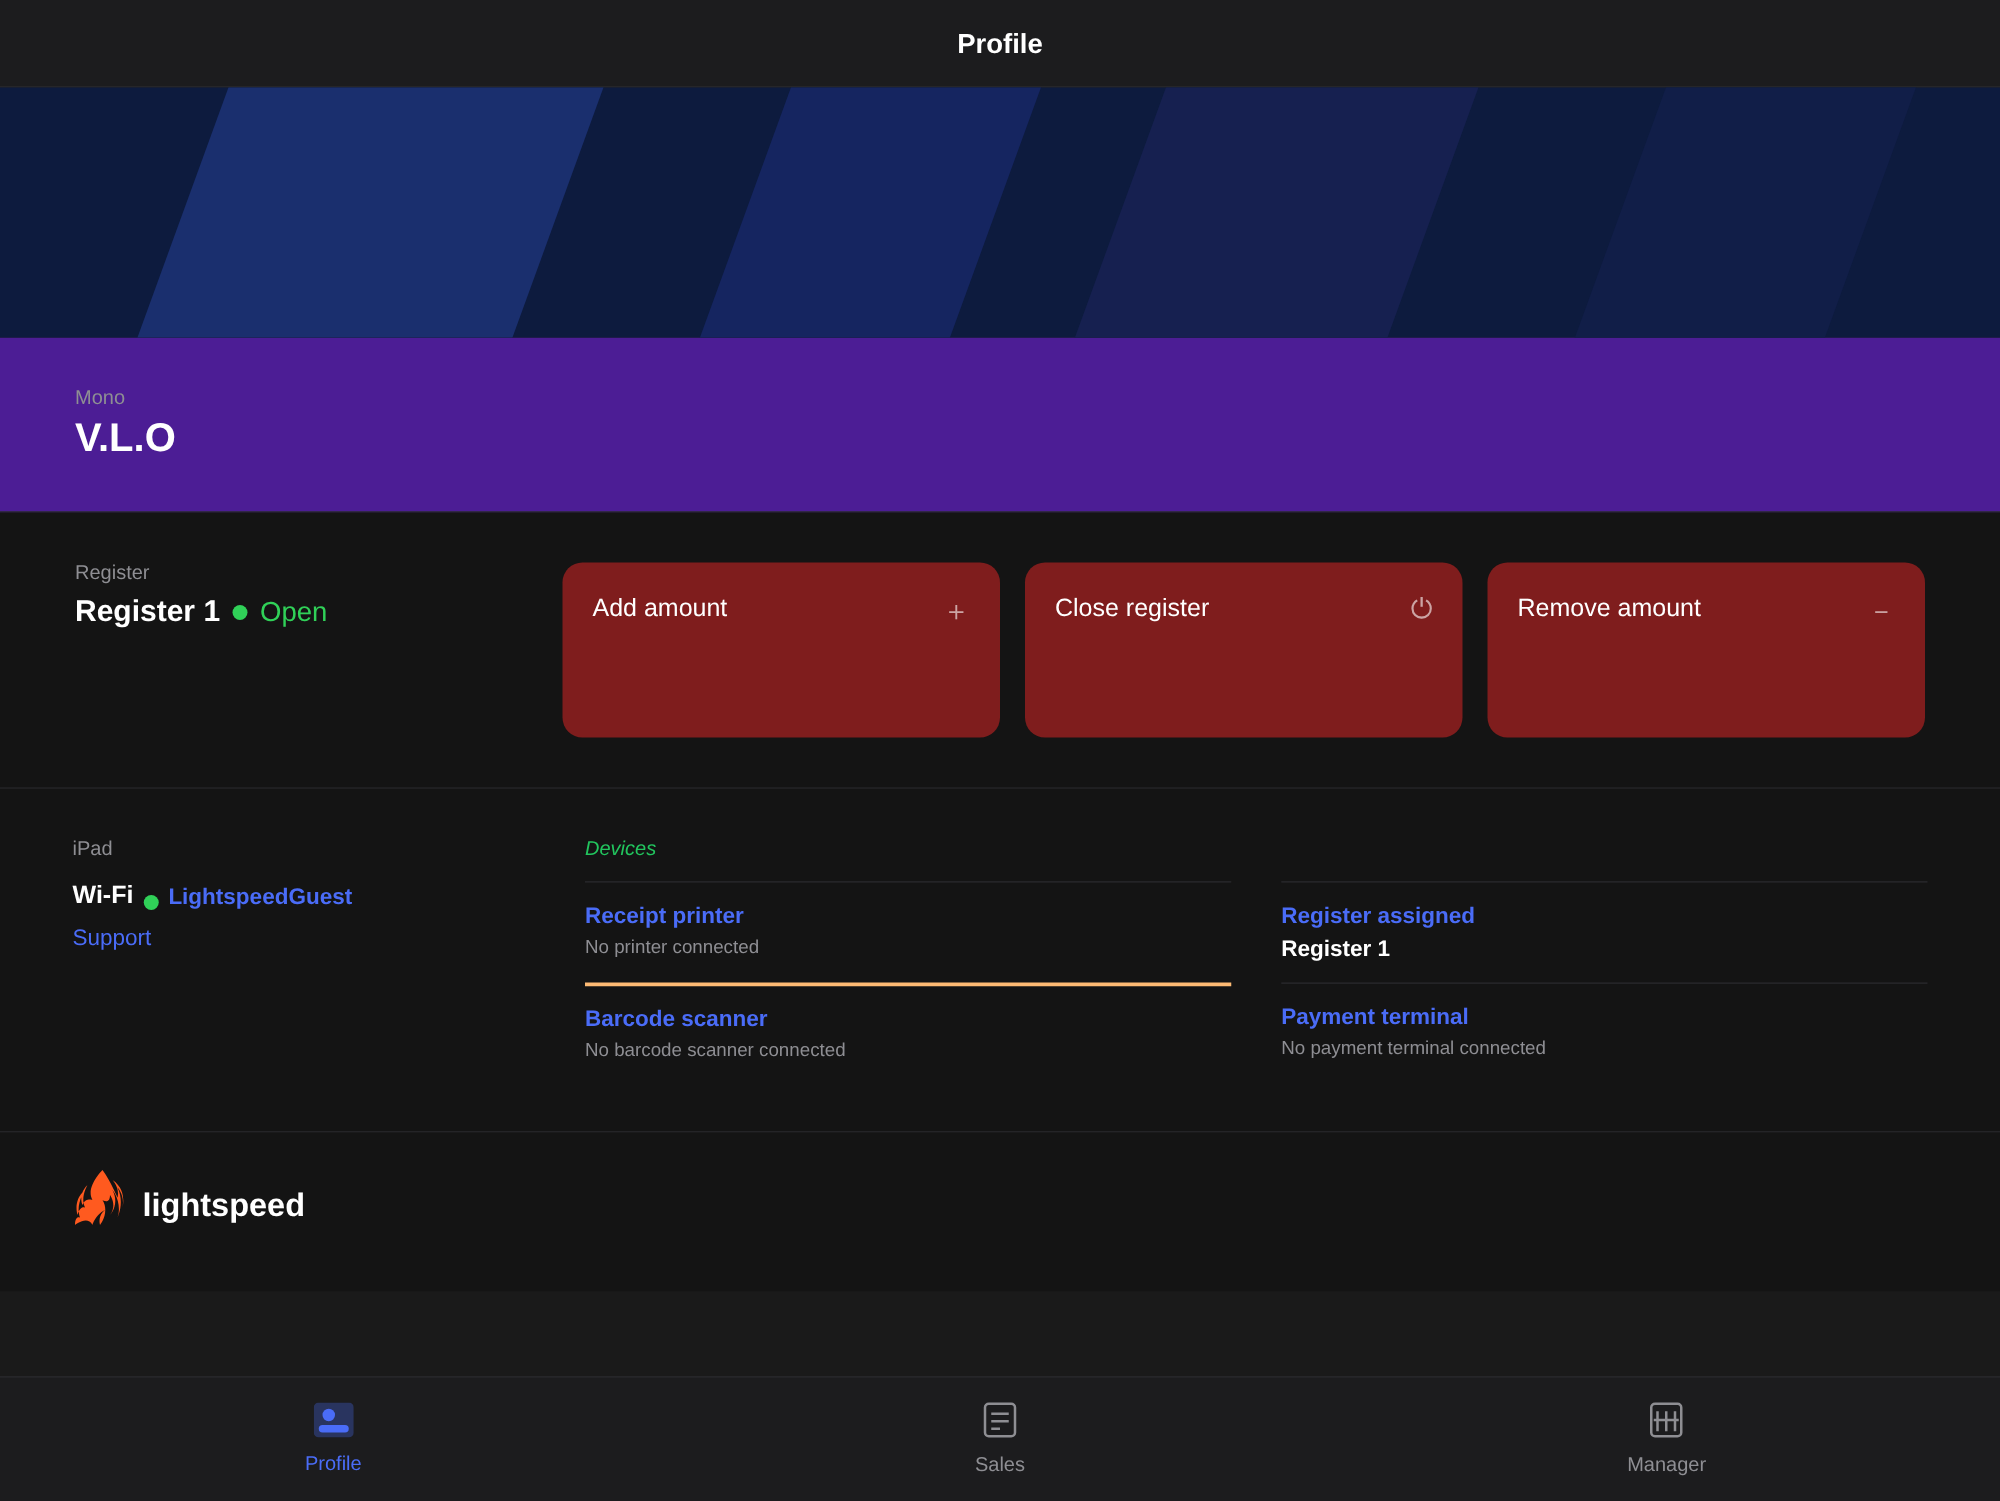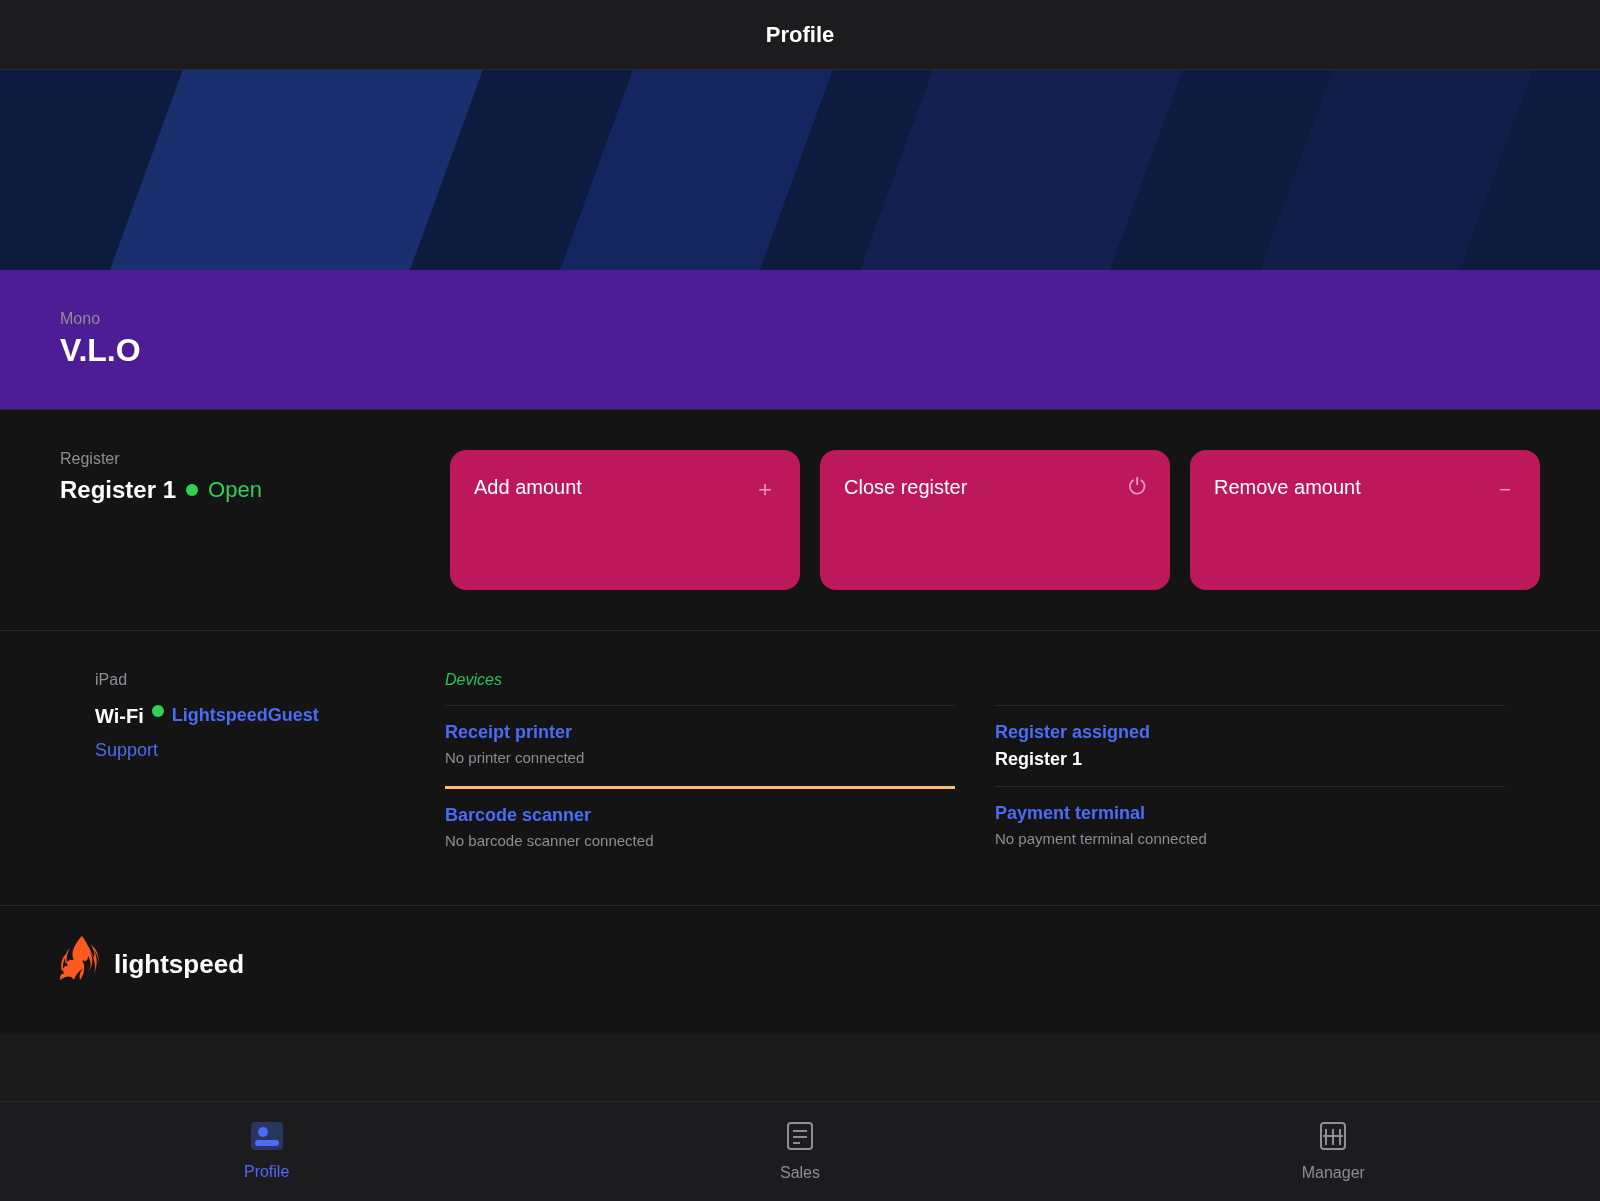--- a/index.html
+++ b/index.html
@@ -170,21 +170,21 @@
       font-size: 22px;
       font-weight: 500;
     }
     .register-buttons {
       flex: 1;
       display: flex;
       gap: 20px;
     }
     .reg-btn {
       flex: 1;
-      background: #be185d;
+      background: #7f1d1d;
       border-radius: 16px;
       padding: 24px;
       min-height: 140px;
       display: flex;
       flex-direction: column;
       justify-content: space-between;
       cursor: pointer;
       border: none;
       color: #fff;
       font-size: 18px;
@@ -200,38 +200,39 @@
       position: absolute;
       top: 24px;
       right: 24px;
       font-size: 22px;
       color: rgba(255,255,255,0.6);
     }
 
     
     .section-devices {
       background: #141414;
-      padding: 40px 95px;
-      display: flex;
+      padding: 40px 58px;
+      display: flex;
+      gap: 60px;
       border-bottom: 1px solid #2a2a2e;
     }
     .ipad-info {
       flex: 0 0 350px;
       display: flex;
       flex-direction: column;
       gap: 12px;
     }
     .ipad-label {
       font-size: 16px;
       color: #8e8e93;
       margin-bottom: 4px;
     }
     .wifi-row {
       display: flex;
-      align-items: flex-start;
+      align-items: flex-end;
       gap: 8px;
       font-size: 20px;
       font-weight: 600;
     }
     .wifi-label {
       color: #fff;
       font-weight: 700;
     }
     .wifi-name {
       color: #4a6cf7;

